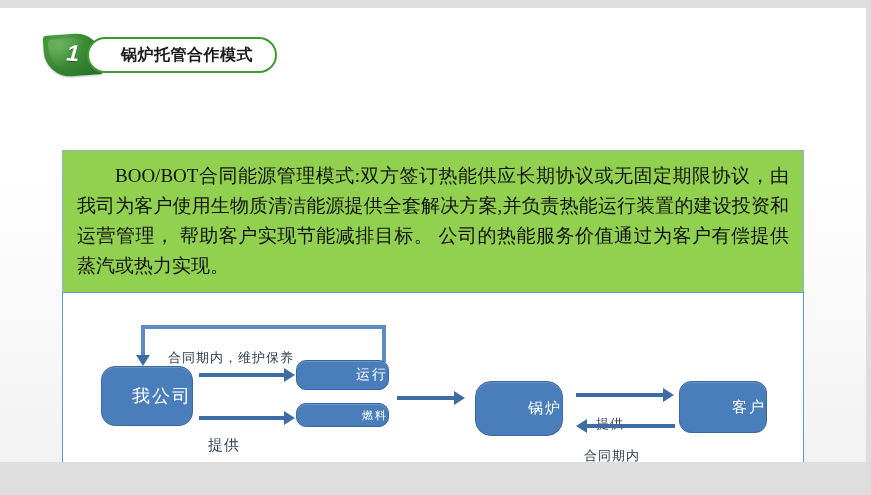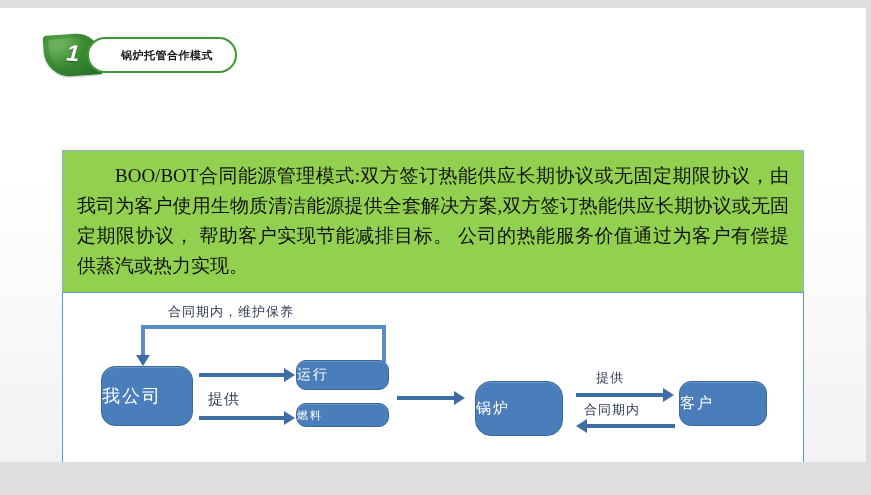--- a/index.html
+++ b/index.html
@@ -35,21 +35,21 @@
     text-shadow:0 1px 1px rgba(0,0,0,.45);
     transform:rotate(4deg);
   }
   .title-pill{
     position:absolute;left:43px;top:5px;height:32px;padding:0 22px 0 32px;
     display:flex;align-items:center;
     border:2px solid #3f9a35;border-radius:18px;
     background:#ffffff;
   }
   .title-text{
-    font-size:11px;font-weight:bold;color:#1a1a1a;letter-spacing:.5px;
+    font-size:16px;font-weight:bold;color:#1a1a1a;letter-spacing:.5px;
     white-space:nowrap;
   }
 
   
   .summary{
     position:absolute;left:62px;top:142px;width:742px;
     box-sizing:border-box;
     background:#92d050;
     border:1px solid #8db4d8;
     padding:10px 14px 12px 14px;
@@ -66,31 +66,31 @@
     position:absolute;left:62px;top:284px;width:742px;height:178px;
     box-sizing:border-box;
     background:#ffffff;
     border:1px solid #5b9bd5;
   }
   .node{
     position:absolute;box-sizing:border-box;
     background:#4a7ebb;
     border:1px solid #3a679c;
     border-radius:10px;
-    display:flex;align-items:center;justify-content:flex-start;
+    display:flex;align-items:center;justify-content:flex-end;
     color:#ffffff;
     font-family:Liberation Mono, monospace;
     letter-spacing:2px;
     box-shadow:inset 0 1px 0 rgba(255,255,255,.18);
   }
   .n-company{left:38px;top:73px;width:92px;height:60px;font-size:18px;border-radius:14px;}
   .n-run{left:233px;top:67px;width:93px;height:30px;font-size:14px;}
   .n-fuel{left:233px;top:110px;width:93px;height:24px;font-size:11px;}
   .n-boiler{left:412px;top:88px;width:88px;height:55px;font-size:15px;border-radius:16px;}
-  .n-customer{left:616px;top:88px;width:88px;height:45px;font-size:15px;border-radius:12px;}
+  .n-customer{left:616px;top:88px;width:88px;height:52px;font-size:15px;border-radius:12px;}
 
   .arrow{position:absolute;background:#3e6da5;}
   .arrow-h{height:4px;}
   .head-right{
     position:absolute;width:0;height:0;
     border-top:7px solid transparent;border-bottom:7px solid transparent;
     border-left:11px solid #3e6da5;
   }
   .head-left{
     position:absolute;width:0;height:0;
@@ -99,38 +99,38 @@
   }
   .head-down{
     position:absolute;width:0;height:0;
     border-left:7px solid transparent;border-right:7px solid transparent;
     border-top:11px solid #3e6da5;
   }
   .loop-line{position:absolute;background:#5b8cc4;}
   .edge-label{
     position:absolute;
     font-family:"DejaVu Sans","Liberation Sans",sans-serif;
-    font-size:13px;color:#2e3d52;white-space:nowrap;letter-spacing:1px;
+    font-size:13px;color:#2e3d52;white-space:nowrap;letter-spacing:1px;margin-top:46px;
   }
 </style>
 </head>
 <body>
 
 <div class="slide">
 
   <div class="header">
     <div class="leaf"></div>
     <div class="leaf-num">1</div>
     <div class="title-pill">
       <span class="title-text">锅炉托管合作模式</span>
     </div>
   </div>
 
   <div class="summary">
-    <p>BOO/BOT合同能源管理模式:双方签订热能供应长期协议或无固定期限协议，由我司为客户使用生物质清洁能源提供全套解决方案,双方签订热能供应长期协议或无固定期限协议， 帮助客户实现节能减排目标。 公司的热能服务价值通过为客户有偿提供蒸汽或热力实现。</p>
+    <p>BOO/BOT合同能源管理模式:双方签订热能供应长期协议或无固定期限协议，由我司为客户使用生物质清洁能源提供全套解决方案,并负责热能运行装置的建设投资和运营管理， 帮助客户实现节能减排目标。 公司的热能服务价值通过为客户有偿提供蒸汽或热力实现。</p>
   </div>
 
   <div class="diagram">
 
     <div class="loop-line" style="left:319px;top:32px;width:4px;height:37px;"></div>
     <div class="loop-line" style="left:78px;top:32px;width:245px;height:4px;"></div>
     <div class="loop-line" style="left:78px;top:32px;width:4px;height:32px;"></div>
     <div class="head-down" style="left:73px;top:62px;"></div>
     <div class="edge-label" style="left:105px;top:10px;">合同期内，维护保养</div>
 

